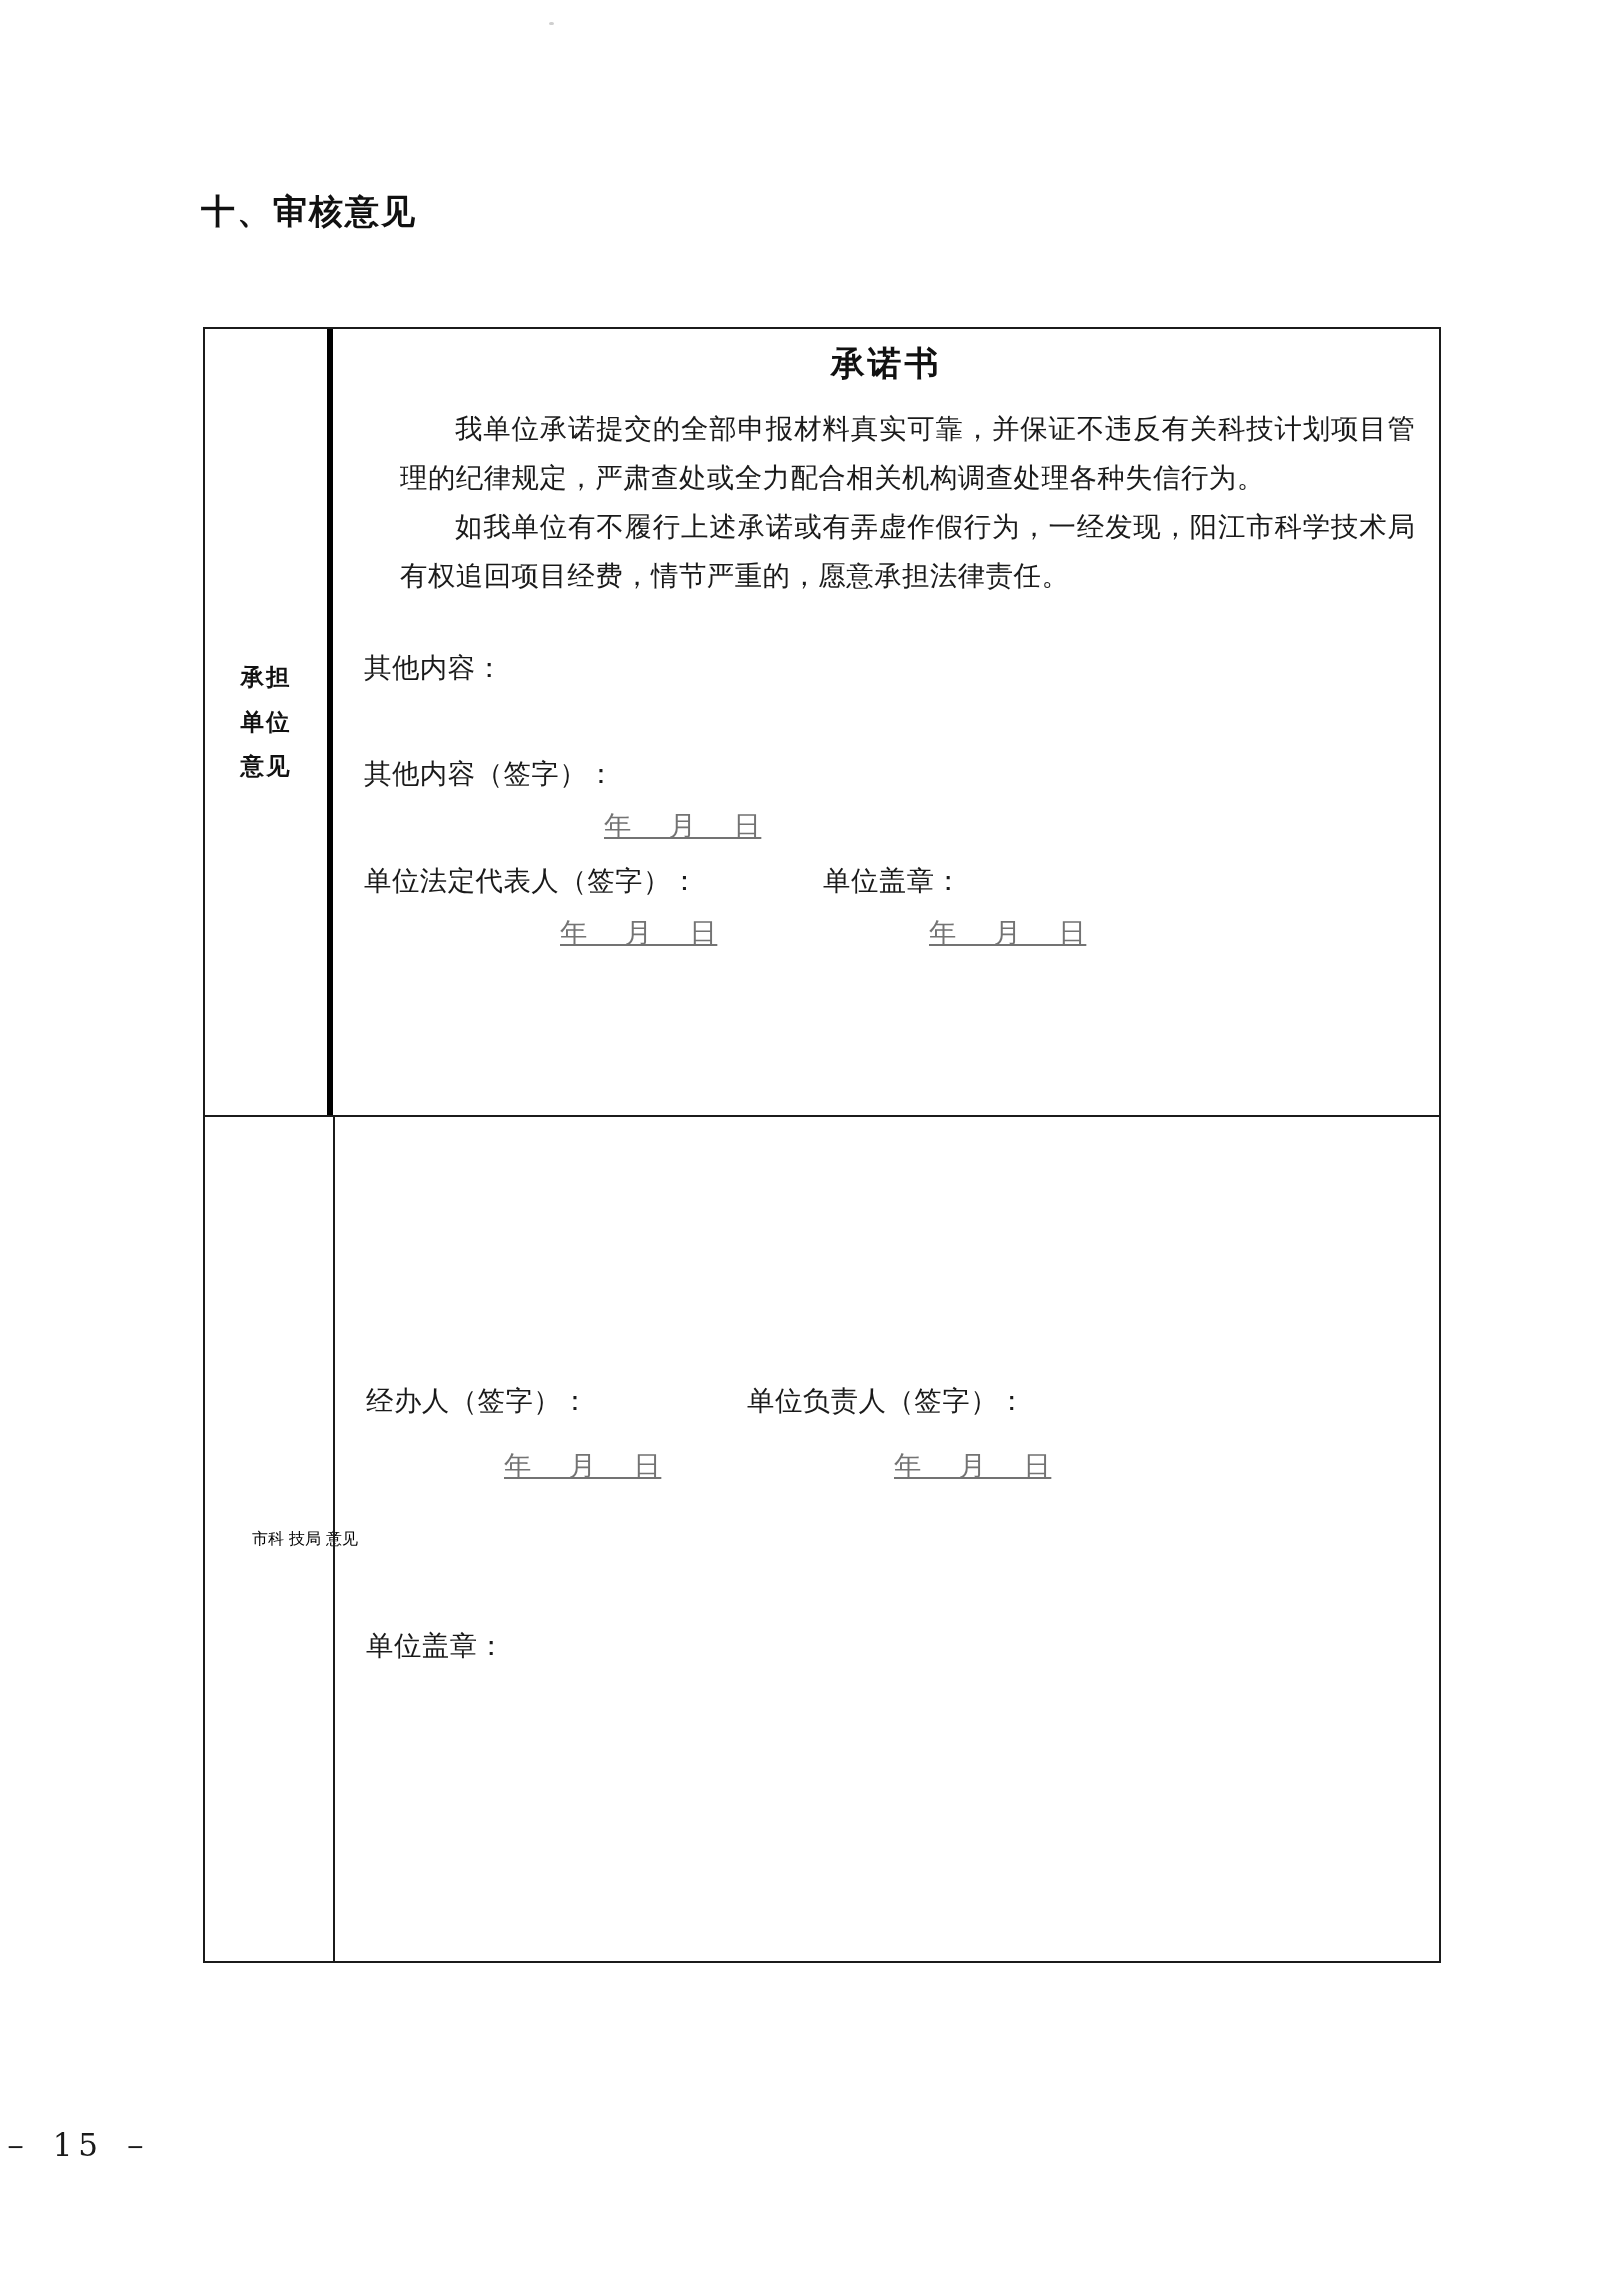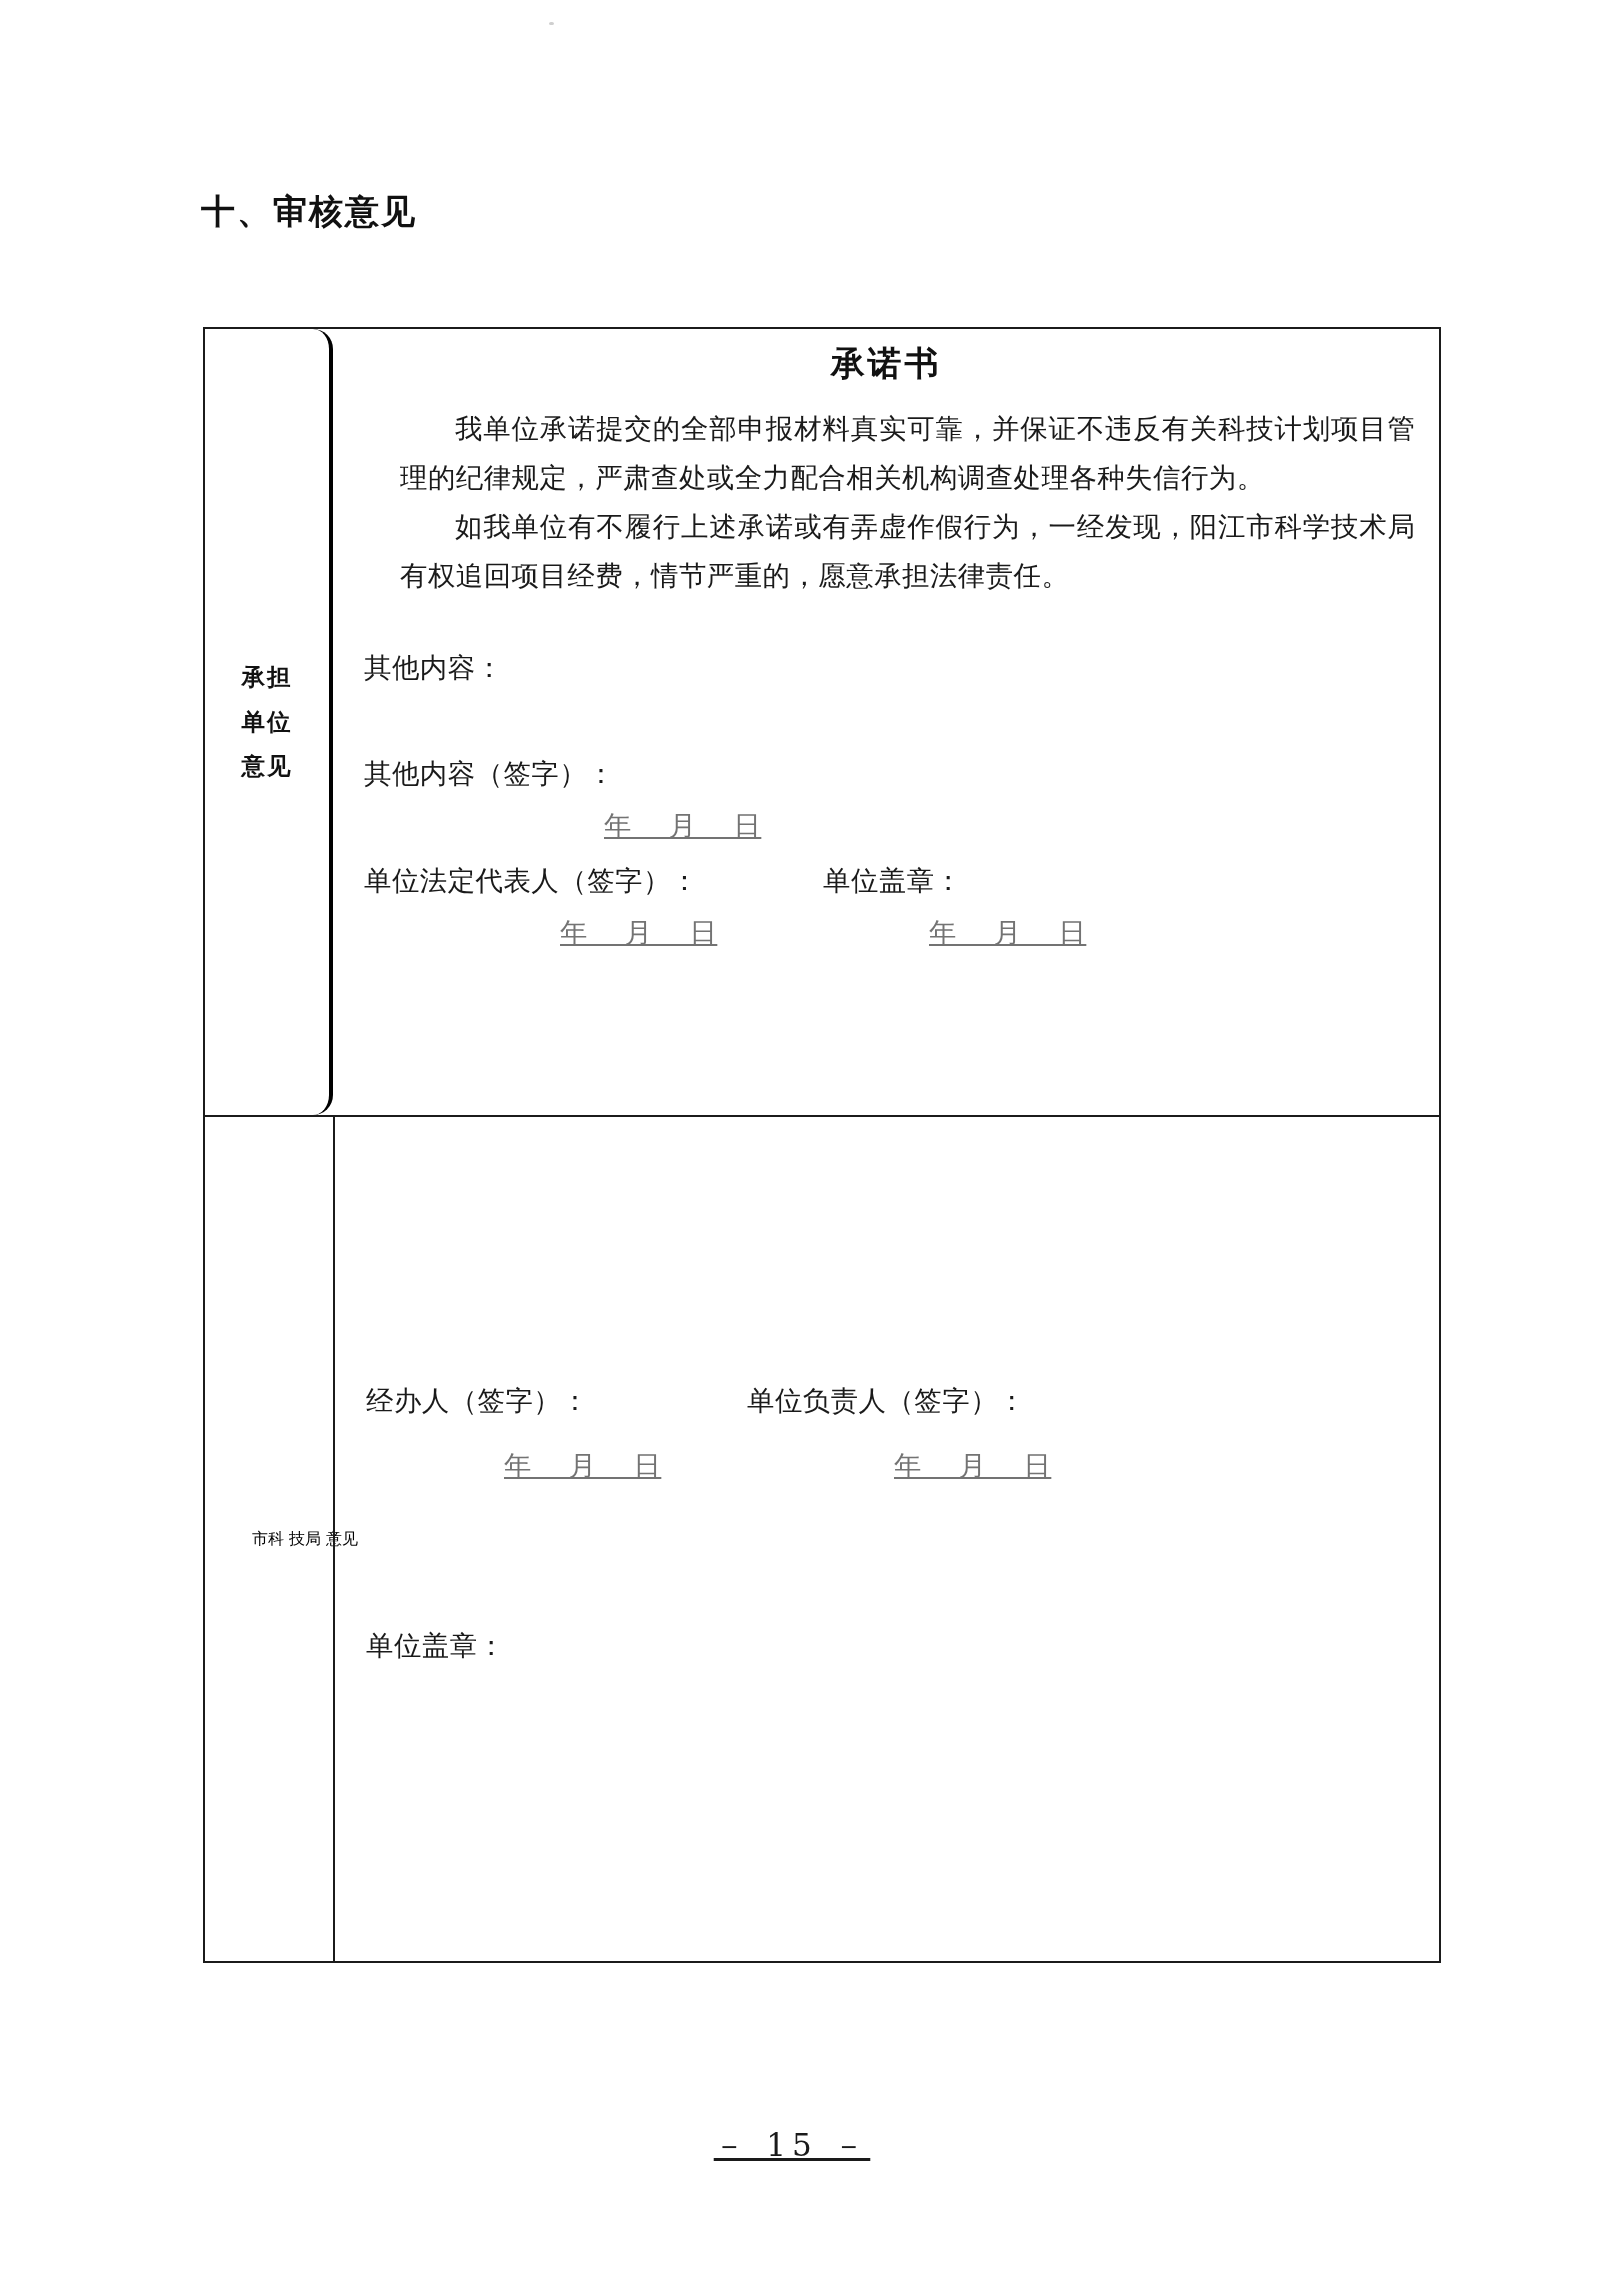--- a/index.html
+++ b/index.html
@@ -49,26 +49,25 @@
   }
   .row-1 { height: 788px; border-bottom: 2px solid #1b1b1b; }
   .row-2 { height: 844px; }
 
   .label-cell {
     position: absolute;
     left: 0;
     top: 0;
     width: 128px;
     height: 100%;
-    border-right: 4px solid #000000;
+    border-right: 6px solid #000000;
     box-sizing: border-box;
     display: flex;
     align-items: center;
     justify-content: center;
-    border-radius: 20px;
   }
   .label-cell .label-text {
     font-family: "DejaVu Sans", "Liberation Sans", sans-serif;
     font-weight: bold;
     font-size: 23.5px;
     line-height: 1.9;
     text-align: center;
     letter-spacing: 2px;
     color: #111111;
     white-space: pre-line;
@@ -154,26 +153,24 @@
   .d-handler    { left: 169px; top: 331px; }
   .d-unithead   { left: 559px; top: 331px; }
   .f-seal2      { left: 31px; top: 511px; }
 
   
   .page-number {
     position: absolute;
     left: 0;
     right: 0;
     top: 2125px;
-    text-align: center;
     padding-right: 27px;
     font-size: 31px;
     letter-spacing: 5.9px;
     color: #1a1a1a;
-    text-decoration: underline;
   }
 
   
   .scan-speck {
     position: absolute;
     left: 549px;
     top: 21.6px;
     width: 4.9px;
     height: 3.9px;
     background: #cfcfcf;

